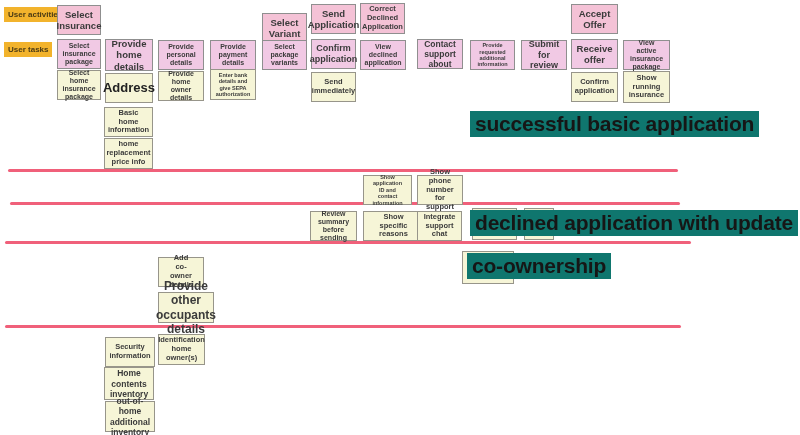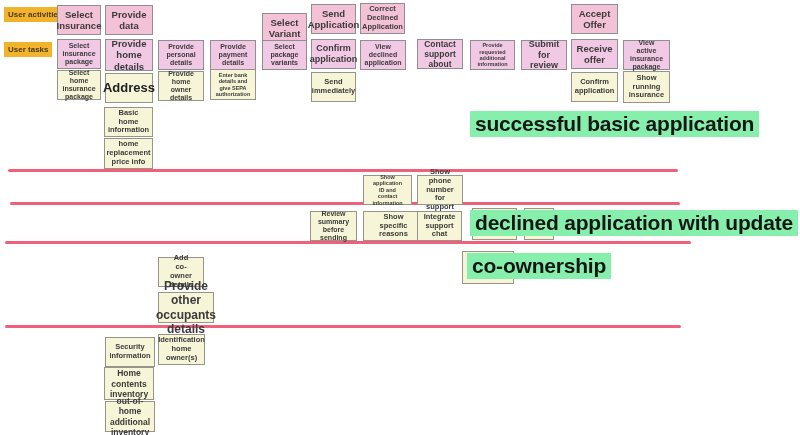--- a/index.html
+++ b/index.html
@@ -13,37 +13,36 @@
     border:1px solid #8f8f8f;color:#3b3b3b;line-height:1.18;padding:14px;z-index:2;
   }
   .act{background:#f4c2d6;}
   .task{background:#f1c9e4;}
   .note{background:#f6f5d7;border-color:#97958a;}
   .rowlabel{
     position:absolute;background:#f2b32c;color:#4a3a14;font-weight:bold;
     font-size:8px;padding:3px 4px;z-index:2;white-space:nowrap;
   }
   .section-label{
-    position:absolute;background:#86efac;color:#161616;font-weight:bold;
+    position:absolute;background:#0f766e;color:#161616;font-weight:bold;
     font-size:21px;line-height:1.12;padding:1px 5px;z-index:3;white-space:nowrap;
     letter-spacing:-0.2px;
   }
   .redline{position:absolute;height:3px;background:#f0607a;border-radius:2px;z-index:1;}
   .addr{font-size:13px;color:#222;}
 </style>
 </head>
 <body>
 
 <div id="board">
 
   <div class="rowlabel" style="left:4px;top:7px">User activities</div>
   <div class="rowlabel" style="left:4px;top:42px">User tasks</div>
 
   <div class="card act" style="left:57px;top:5px;width:44px;height:29px;font-size:9.5px">Select Insurance</div>
-  <div class="card act" style="left:105px;top:5px;width:48px;height:29px;font-size:9.5px">Provide data</div>
   <div class="card act" style="left:262px;top:13px;width:45px;height:29px;font-size:9.5px">Select Variant</div>
   <div class="card act" style="left:311px;top:4px;width:45px;height:29px;font-size:9.5px">Send Application</div>
   <div class="card act" style="left:360px;top:3px;width:45px;height:31px;font-size:7.5px">Correct Declined Application</div>
   <div class="card act" style="left:571px;top:4px;width:47px;height:29px;font-size:9.5px">Accept Offer</div>
 
   <div class="card task" style="left:57px;top:39px;width:44px;height:29px;font-size:7px">Select insurance package</div>
   <div class="card task" style="left:105px;top:39px;width:48px;height:32px;font-size:9.5px">Provide home details</div>
   <div class="card task" style="left:158px;top:40px;width:46px;height:28px;font-size:7px">Provide personal details</div>
   <div class="card task" style="left:210px;top:40px;width:46px;height:28px;font-size:7px">Provide payment details</div>
   <div class="card task" style="left:262px;top:40px;width:45px;height:28px;font-size:7px">Select package variants</div>

